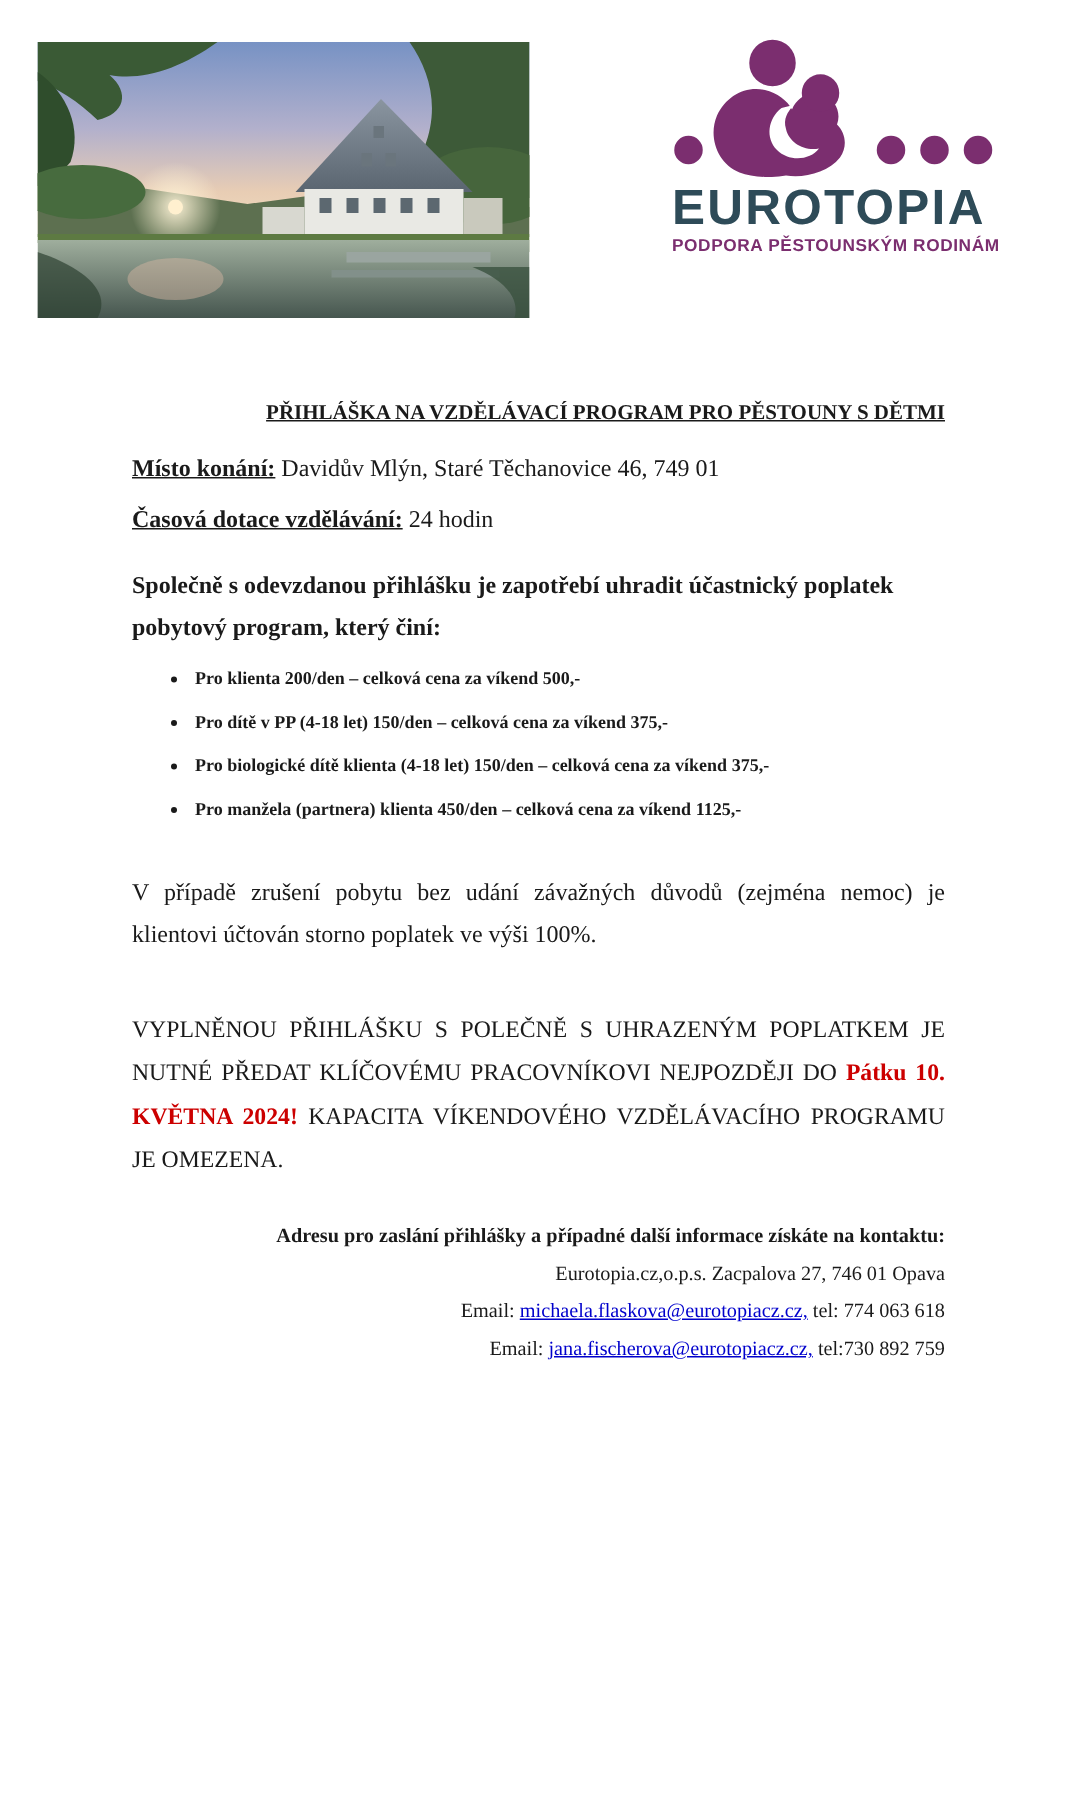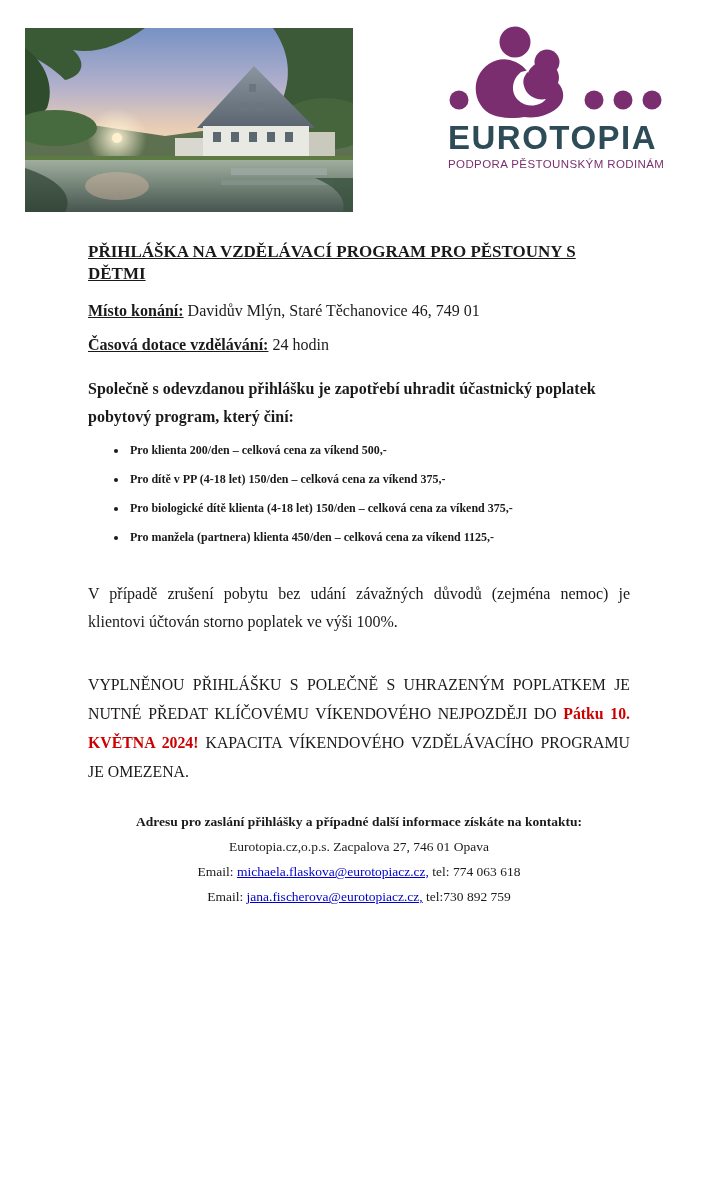--- a/index.html
+++ b/index.html
@@ -24,30 +24,30 @@
   }
   .logo-figure{display:block;width:218px;height:92px;}
   .logo-brand{
     font-family:"Liberation Sans", sans-serif;
     font-weight:bold;font-size:33px;line-height:33px;
     color:#2e4b58;letter-spacing:1.5px;margin-top:3px;
     white-space:nowrap;
   }
   .logo-tagline{
     font-family:"Liberation Sans", sans-serif;
-    font-weight:normal;font-size:11.5px;line-height:14px;
+    font-weight:bold;font-size:11.5px;line-height:14px;
     color:#7b2e6f;letter-spacing:0.4px;margin-top:3px;
     white-space:nowrap;
   }
   .header-spacer{height:212px;}
   
   .doc-title{
-    margin-top:29px;
-    text-align:left;
-    font-weight:bold;font-size:17px;line-height:22px;
+    margin-top:53px;
+    text-align:right;
+    font-weight:bold;font-size:14px;line-height:22px;
     text-decoration:underline;
   }
   .para{font-size:16px;line-height:28px;}
   .org-para{margin-top:13px;}
   .termin-line{margin-top:42px;font-weight:bold;text-decoration:underline;}
   .misto-line{margin-top:12px;}
   .casova-line{margin-top:6px;}
   .lbl-bu{font-weight:bold;text-decoration:underline;}
   .fee-intro{margin-top:16px;font-weight:bold;}
   ul.fee-list{
@@ -55,21 +55,21 @@
     font-weight:bold;font-size:12px;line-height:29px;
   }
   ul.fee-list li{padding-left:2px;}
   .cancel-para{margin-top:28px;text-align:justify;}
   .deadline-para{
     margin-top:34px;text-align:justify;
     font-size:15.8px;line-height:29px;
   }
   .red-text{color:#cc0000;font-weight:bold;}
   
-  .contact{margin-top:24px;text-align:center;font-size:13.5px;line-height:25px;}
+  .contact{margin-top:24px;text-align:right;font-size:13.5px;line-height:25px;}
   .contact-heading{font-weight:bold;line-height:24px;}
   .email-link{color:#0000cc;text-decoration:underline;cursor:pointer;}
 </style>
 </head>
 <body>
 
 <div class="page">
 
   <svg class="photo" viewBox="0 0 328 184" aria-hidden="true">
     <defs>
@@ -158,21 +158,21 @@
   <ul class="fee-list">
     <li>Pro klienta  200/den – celková cena za víkend 500,-</li>
     <li>Pro dítě v PP (4-18 let)  150/den – celková cena za víkend 375,-</li>
     <li>Pro biologické dítě klienta (4-18 let)  150/den –  celková cena za víkend 375,-</li>
     <li>Pro manžela (partnera) klienta 450/den – celková cena za víkend 1125,-</li>
   </ul>
 
   <div class="para cancel-para">V případě zrušení pobytu bez udání závažných důvodů (zejména nemoc) je klientovi účtován storno poplatek ve výši 100%.</div>
 
   <div class="deadline-para">
-    <span>VYPLNĚNOU PŘIHLÁŠKU S POLEČNĚ S UHRAZENÝM POPLATKEM JE NUTNÉ PŘEDAT KLÍČOVÉMU VÍKENDOVÉHO NEJPOZDĚJI DO </span><span class="red-text">Pátku 10. KVĚTNA 2024!</span><span> KAPACITA VÍKENDOVÉHO VZDĚLÁVACÍHO PROGRAMU JE OMEZENA.</span>
+    <span>VYPLNĚNOU PŘIHLÁŠKU S POLEČNĚ S UHRAZENÝM POPLATKEM JE NUTNÉ PŘEDAT KLÍČOVÉMU PRACOVNÍKOVI NEJPOZDĚJI DO </span><span class="red-text">Pátku 10. KVĚTNA 2024!</span><span> KAPACITA VÍKENDOVÉHO VZDĚLÁVACÍHO PROGRAMU JE OMEZENA.</span>
   </div>
 
   <div class="contact">
     <div class="contact-heading">Adresu pro zaslání přihlášky a případné další informace získáte na kontaktu:</div>
     <div>Eurotopia.cz,o.p.s. Zacpalova 27, 746 01 Opava</div>
     <div>
       <span>Email: </span><a class="email-link">michaela.flaskova@eurotopiacz.cz,</a><span> tel: 774 063 618</span>
     </div>
     <div>
       <span>Email: </span><a class="email-link">jana.fischerova@eurotopiacz.cz,</a><span> tel:730 892 759</span>

